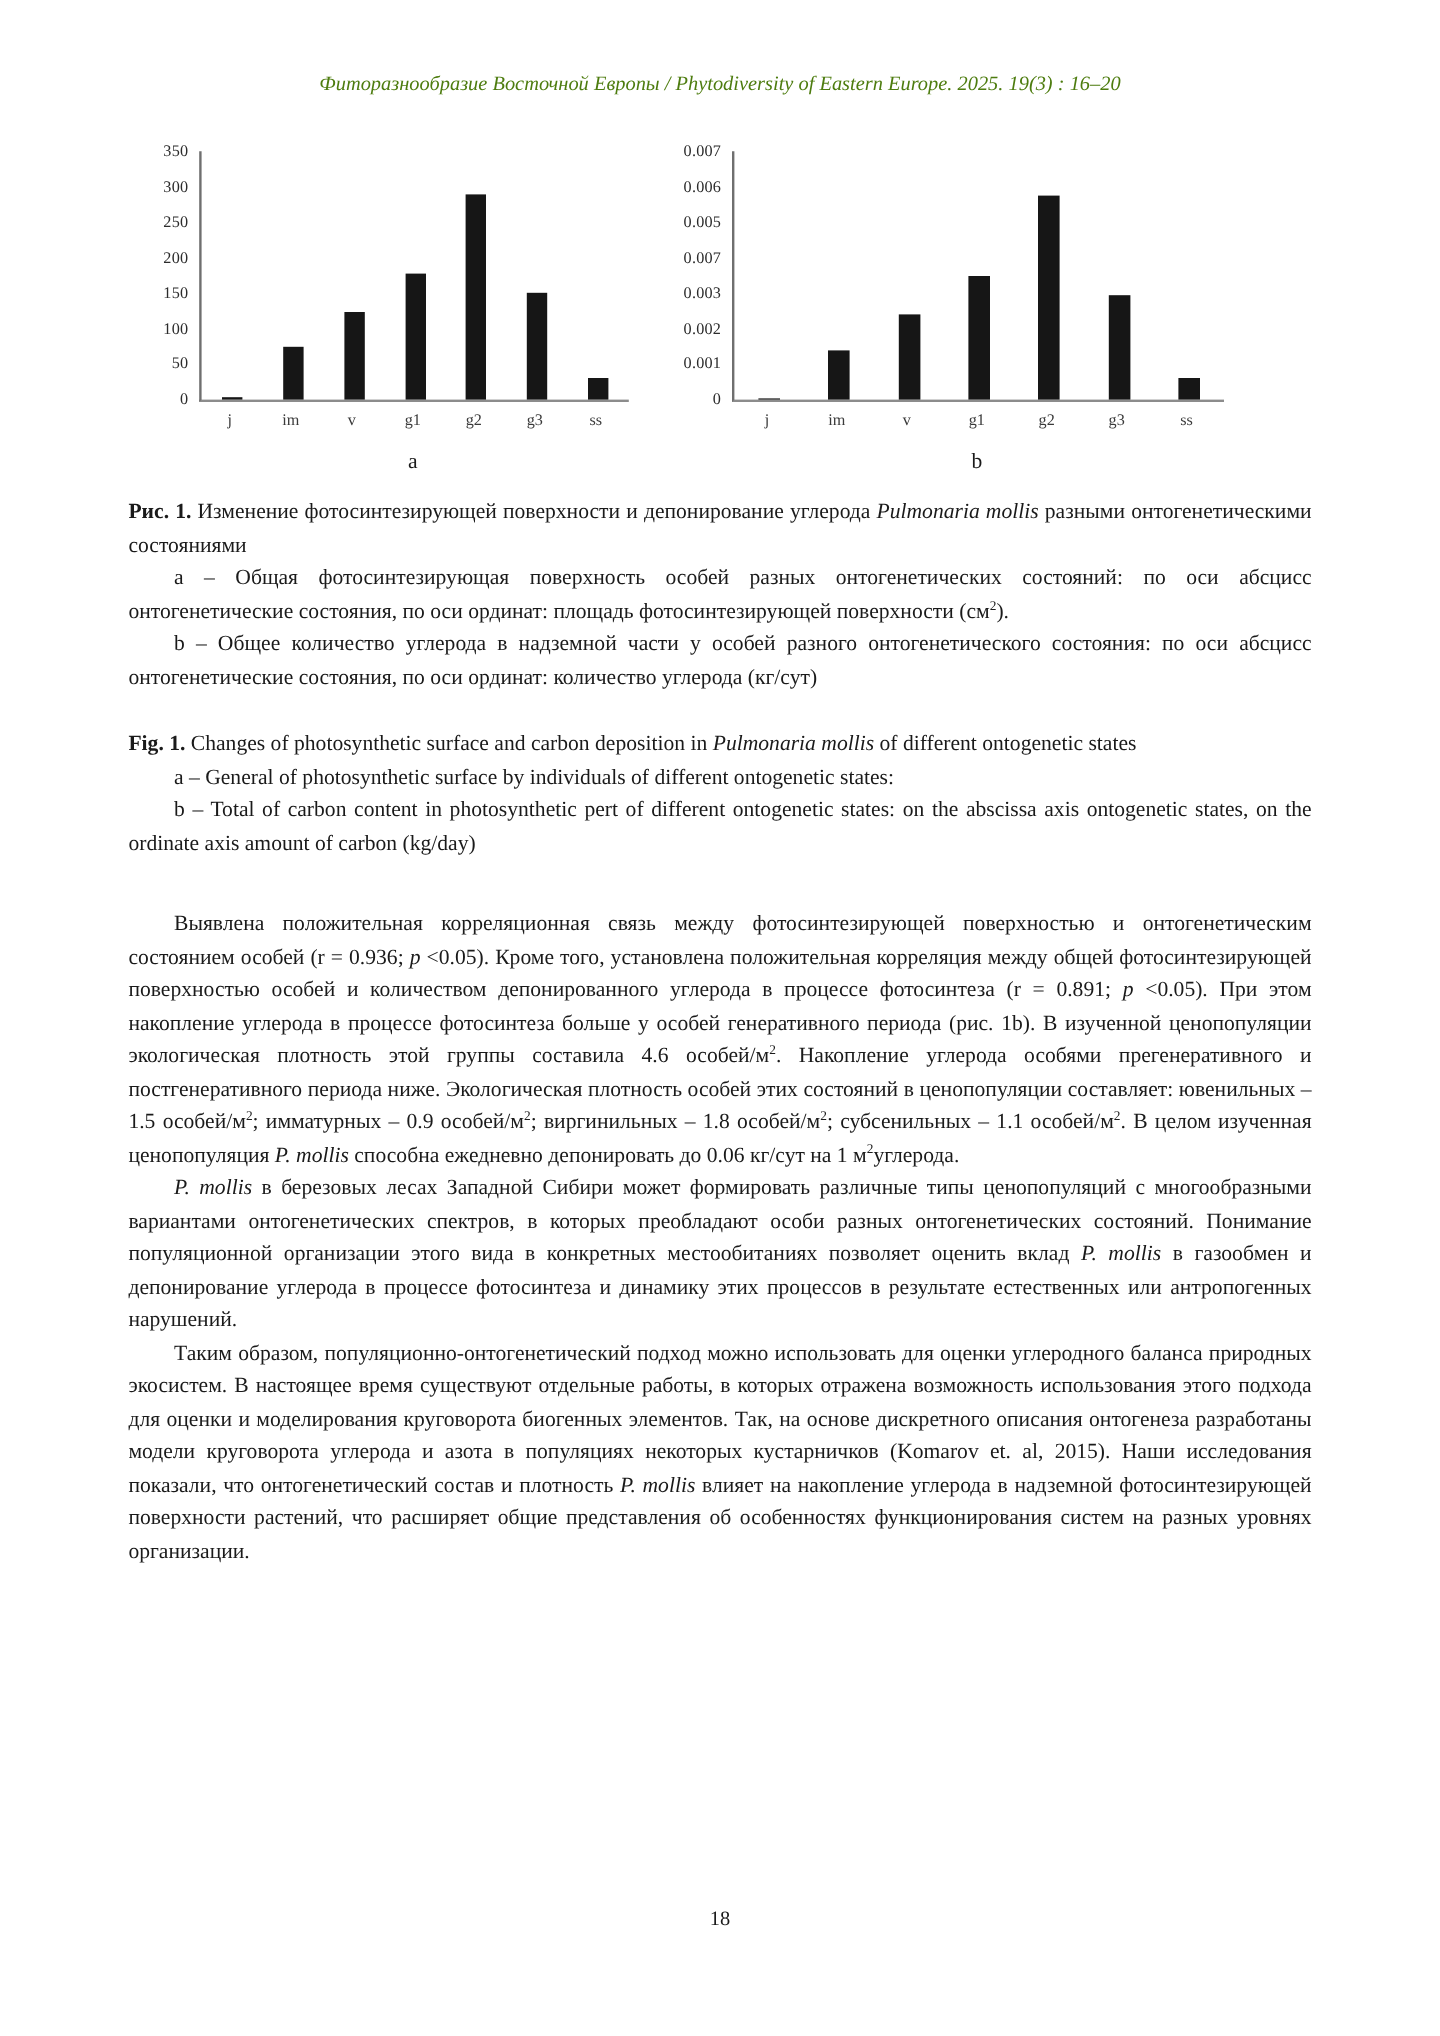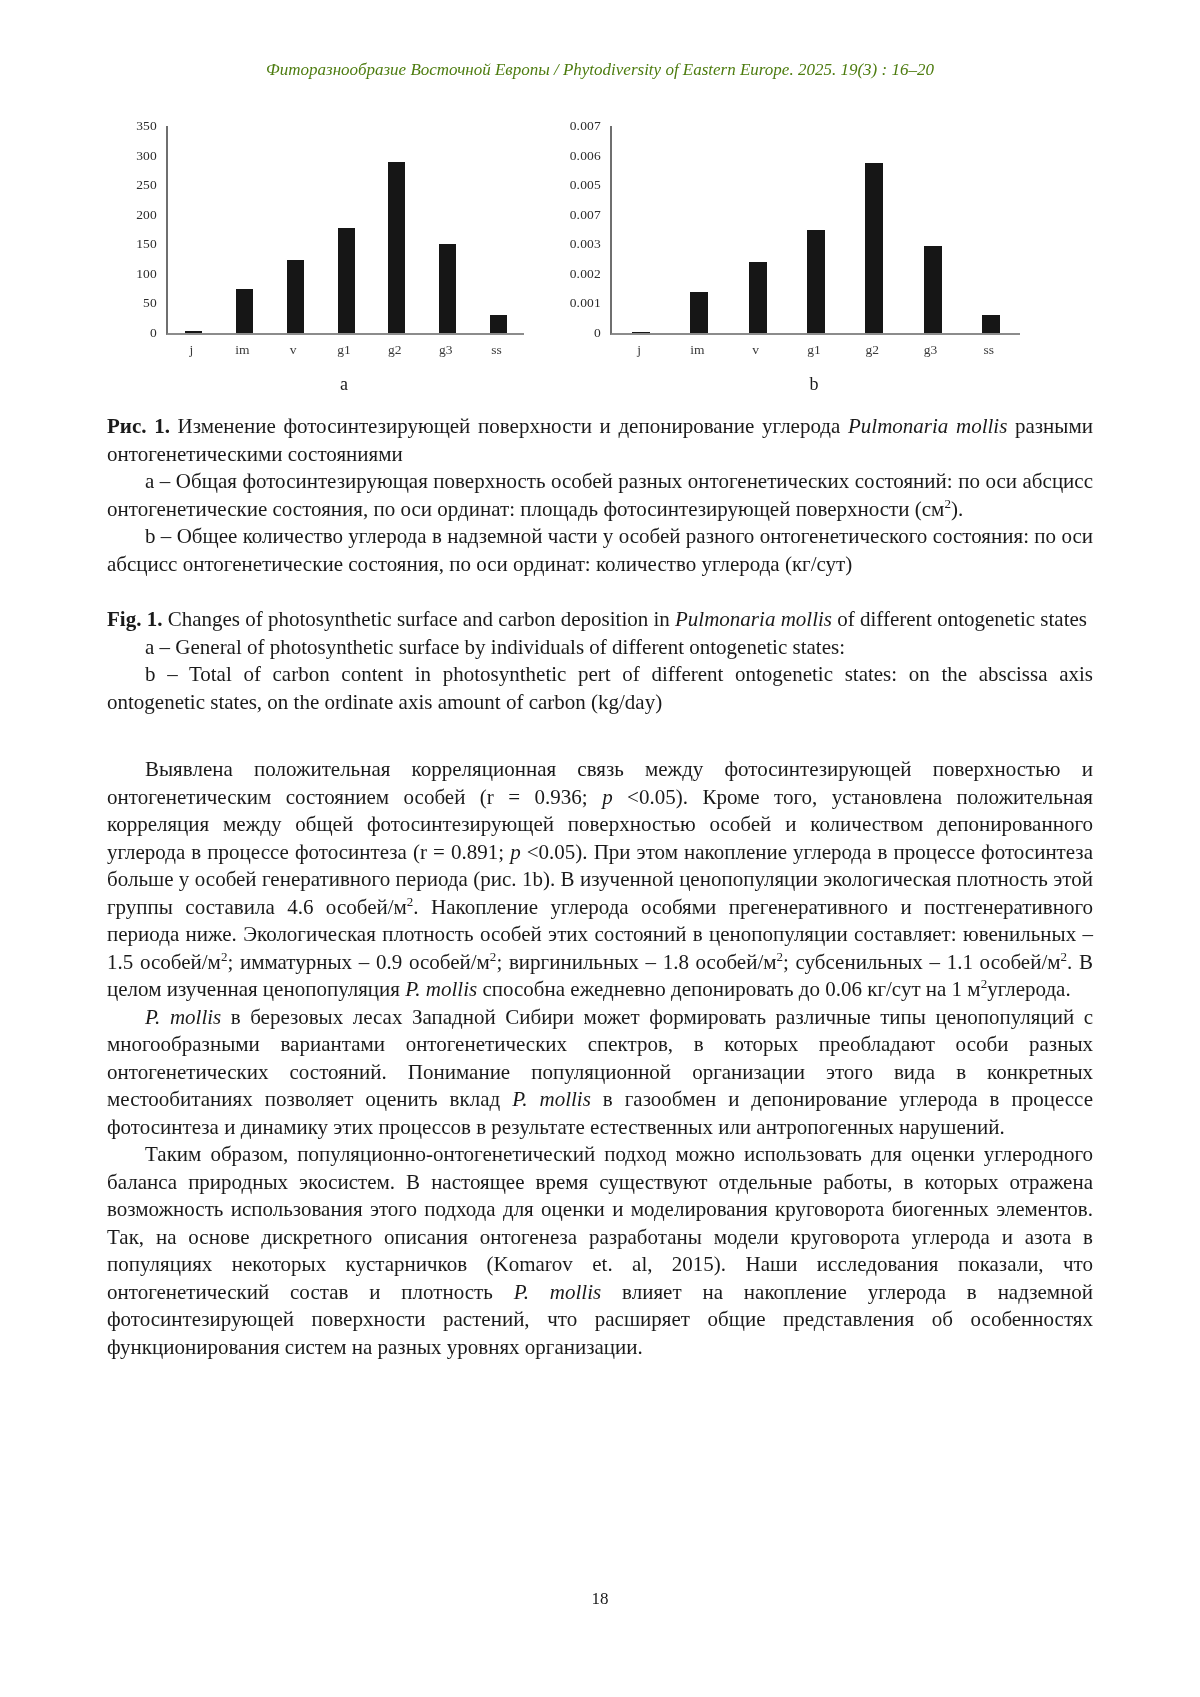--- a/index.html
+++ b/index.html
@@ -17,21 +17,21 @@
   .chart-block{display:flex;flex-direction:column;}
   .chart-row{display:flex;align-items:flex-start;}
   .ycol{position:relative;font-size:13.5px;color:#2b2b2b;}
   .ytick{position:absolute;right:9px;transform:translateY(-50%);letter-spacing:.2px;}
   .plot{position:relative;border-left:2px solid #6f6f6f;border-bottom:2px solid #8c8c8c;box-sizing:content-box;}
   .bar{position:absolute;bottom:0;}
   .xrow{display:flex;font-size:13.5px;color:#3a3a3a;margin-top:7px;}
   .xtick{text-align:center;}
   .panel-label{font-size:18px;color:#1a1a1a;text-align:center;margin-top:16px;}
   
-  .text-col{margin:0 107px;width:986px;font-size:21px;line-height:27.5px;text-align:justify;}
+  .text-col{margin:0 107px;width:986px;font-size:18px;line-height:27.5px;text-align:justify;}
   .para{margin:0;}
   .indent{text-indent:38px;}
   .cap-ru{margin-top:18px;}
   .cap-en{margin-top:28px;}
   .body-text{margin-top:40px;}
   b{font-weight:bold;}
   i{font-style:italic;}
   sup{font-size:0.62em;line-height:0;vertical-align:super;}
   .page-number{position:absolute;left:0;right:0;bottom:88px;text-align:center;font-size:17px;}
 </style>

